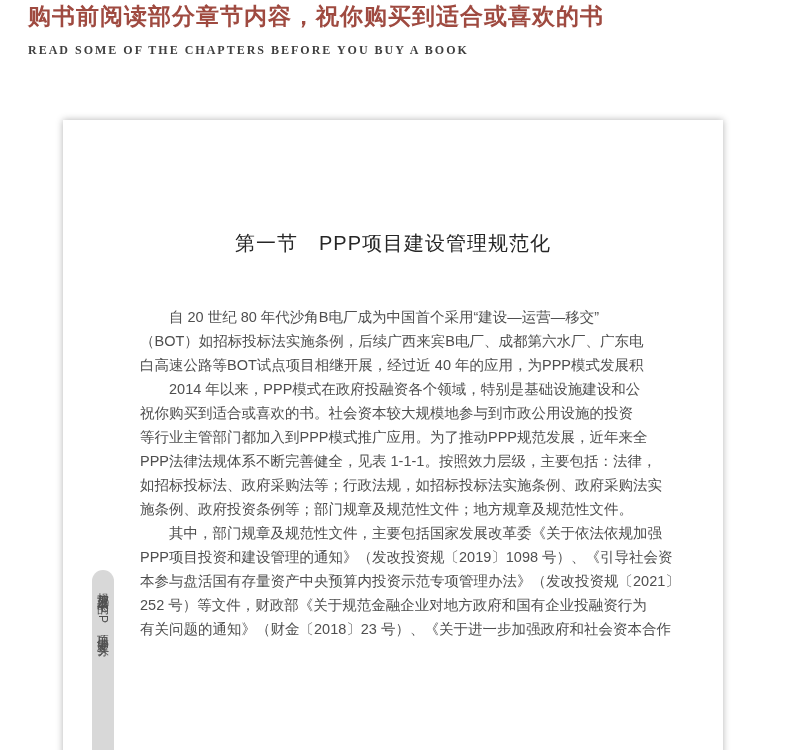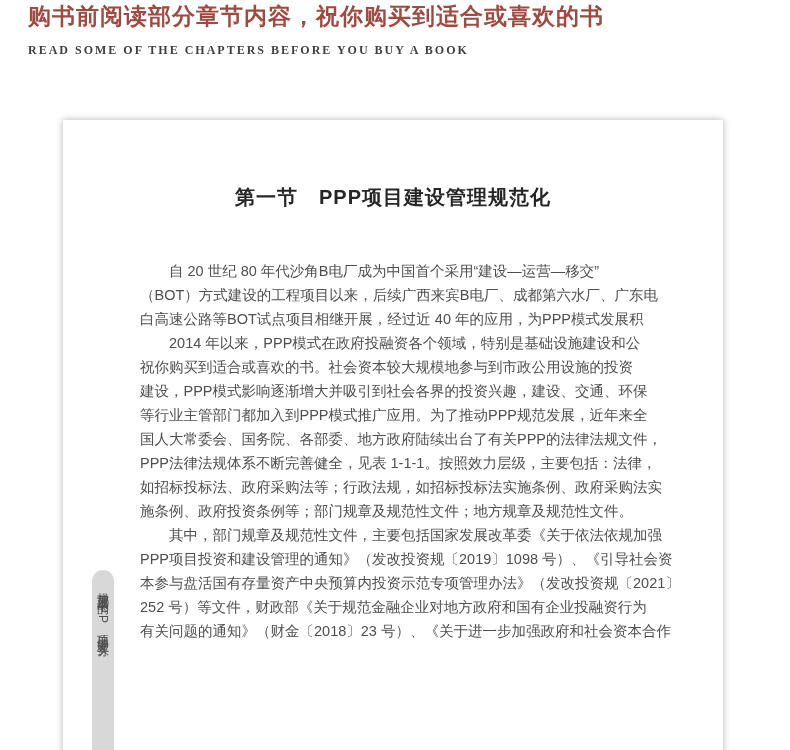--- a/index.html
+++ b/index.html
@@ -43,25 +43,25 @@
     position: absolute;
     left: 63px;
     top: 120px;
     width: 660px;
     height: 645px;
     background: #ffffff;
     box-shadow: 0 0 7px rgba(0,0,0,0.30);
   }
 
   .section-title {
-    padding-top: 62px;
+    padding-top: 108px;
     text-align: center;
     font-size: 20px;
     line-height: 30px;
-    font-weight: bold;
+    font-weight: normal;
     color: #262626;
     letter-spacing: 1px;
   }
 
   .body-text {
     margin-top: 47px;
     margin-left: 77px;
     width: 508px;
     font-size: 14.5px;
     line-height: 24px;
@@ -110,30 +110,28 @@
   <div class="side-tab">
     <div class="side-tab-text">规范发展中的PPP项目管理实务—</div>
   </div>
 
   <div class="section-title">第一节　PPP项目建设管理规范化</div>
 
   <div class="body-text">
 
     <div class="para">
       <div class="line">自 20 世纪 80 年代沙角B电厂成为中国首个采用“建设—运营—移交”</div>
-      <div class="line">（BOT）方式建设的工程项目以来，后续广西来宾B电厂、成都第六水厂、广东电</div>
+      <div class="line">（BOT）如招标投标法实施条例，后续广西来宾B电厂、成都第六水厂、广东电</div>
       <div class="line">白高速公路等BOT试点项目相继开展，经过近 40 年的应用，为PPP模式发展积</div>
     </div>
 
     <div class="para">
       <div class="line">2014 年以来，PPP模式在政府投融资各个领域，特别是基础设施建设和公</div>
       <div class="line">祝你购买到适合或喜欢的书。社会资本较大规模地参与到市政公用设施的投资</div>
-      <div class="line">建设，PPP模式影响逐渐增大并吸引到社会各界的投资兴趣，建设、交通、环保</div>
       <div class="line">等行业主管部门都加入到PPP模式推广应用。为了推动PPP规范发展，近年来全</div>
-      <div class="line">国人大常委会、国务院、各部委、地方政府陆续出台了有关PPP的法律法规文件，</div>
       <div class="line">PPP法律法规体系不断完善健全，见表 1-1-1。按照效力层级，主要包括：法律，</div>
       <div class="line">如招标投标法、政府采购法等；行政法规，如招标投标法实施条例、政府采购法实</div>
       <div class="line">施条例、政府投资条例等；部门规章及规范性文件；地方规章及规范性文件。</div>
     </div>
 
     <div class="para">
       <div class="line">其中，部门规章及规范性文件，主要包括国家发展改革委《关于依法依规加强</div>
       <div class="line">PPP项目投资和建设管理的通知》（发改投资规〔2019〕1098 号）、《引导社会资</div>
       <div class="line">本参与盘活国有存量资产中央预算内投资示范专项管理办法》（发改投资规〔2021〕</div>
       <div class="line">252 号）等文件，财政部《关于规范金融企业对地方政府和国有企业投融资行为</div>

